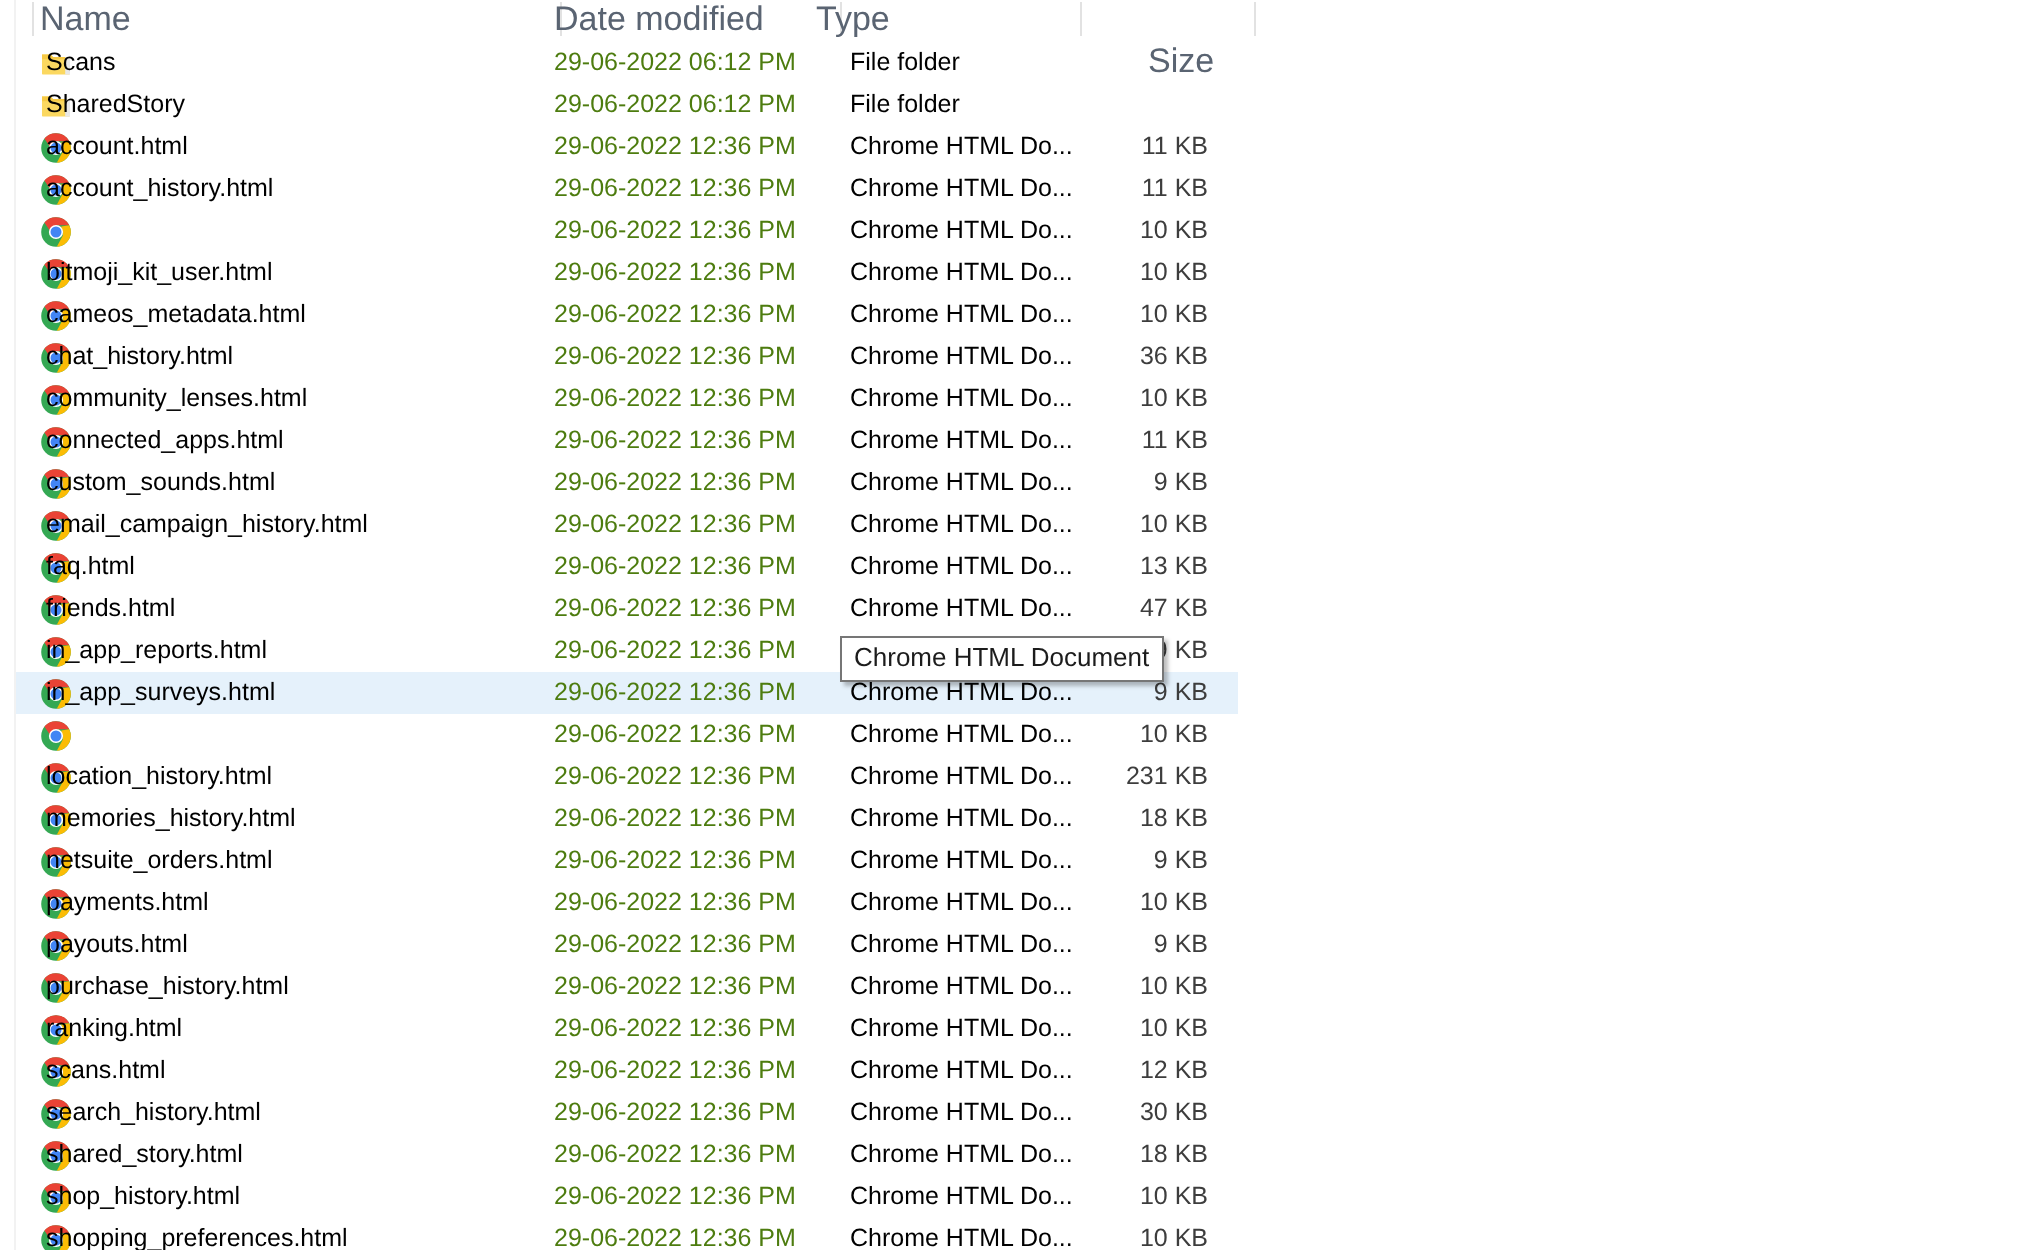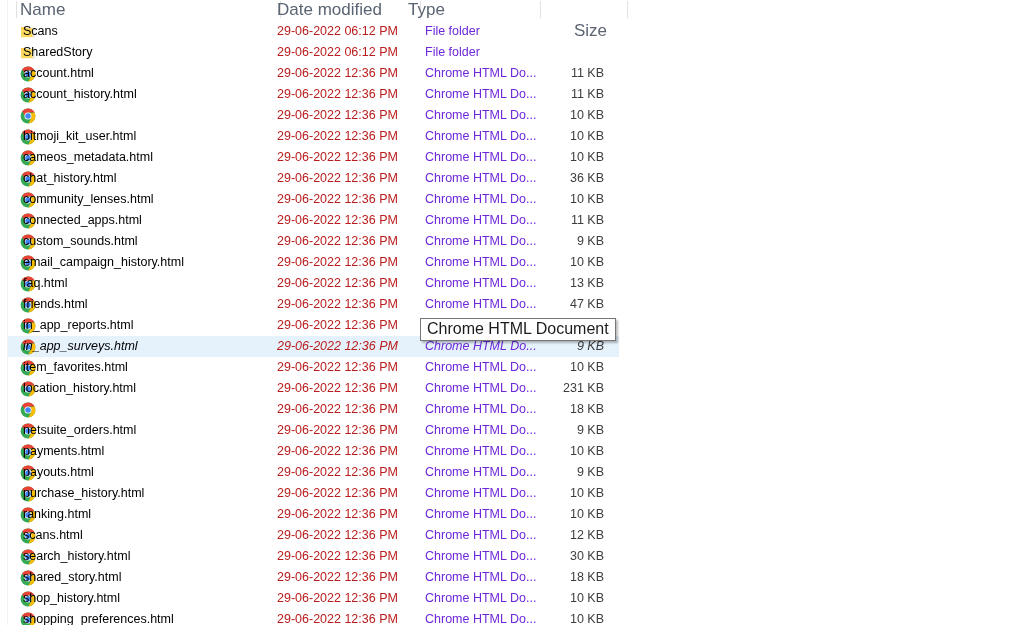--- a/index.html
+++ b/index.html
@@ -82,45 +82,44 @@
     top: 21px;
     width: 611px;
   }
   .row {
     position: relative;
     height: 21px;
     width: 611px;
   }
   .row.selected {
     background: #e5f1fb;
-    font-style: italic;
   }
   .cell {
     position: absolute;
     top: 0;
     height: 21px;
     line-height: 21px;
     font-size: 12.5px;
     white-space: nowrap;
     overflow: hidden;
   }
   .c-name {
     left: 15px;
     width: 230px;
     color: #000000;
   }
   .c-date {
     left: 269px;
     width: 140px;
-    color: #b91c1c;
+    color: #4d7c0f;
   }
   .c-type {
     left: 417px;
     width: 112px;
-    color: #6d28d9;
+    color: #000000;
   }
   .c-size {
     left: 512px;
     width: 84px;
     color: #3d3d3d;
     text-align: right;
   }
 
   
   .icon {
@@ -136,21 +135,21 @@
   #tooltip {
     position: absolute;
     left: 420px;
     top: 318px;
     height: 21px;
     line-height: 20px;
     padding: 0 6px;
     background: #ffffff;
     border: 1px solid #767676;
     box-shadow: 2px 2px 2px rgba(0,0,0,0.26);
-    font-size: 16px;
+    font-size: 13px;
     color: #1c1c1c;
     white-space: nowrap;
     z-index: 50;
   }
 </style>
 </head>
 <body>
 
 <div id="explorer">
 
@@ -407,21 +406,20 @@
       <div class="row">
         <span class="icon">
           <svg width="16" height="16" viewBox="0 0 16 16">
             <circle cx="8" cy="8" r="7.4" fill="#34a853"></circle>
             <path d="M8 .6A7.4 7.4 0 0 1 14.6 4.6L8 4.6 5.6 8.4 2.2 3.3A7.4 7.4 0 0 1 8 .6z" fill="#ea4335"></path>
             <path d="M14.6 4.6A7.4 7.4 0 0 1 8.4 15.4L11.5 9.6 10.6 5.2 14.6 4.6z" fill="#fbbc05"></path>
             <circle cx="8" cy="8" r="3.55" fill="#ffffff"></circle>
             <circle cx="8" cy="8" r="2.75" fill="#4285f4"></circle>
           </svg>
         </span>
-        <div class="cell c-name">item_favorites.html</div>
         <div class="cell c-date">29-06-2022 12:36 PM</div>
         <div class="cell c-type">Chrome HTML Do...</div>
         <div class="cell c-size">10 KB</div>
       </div>
       <div class="row">
         <span class="icon">
           <svg width="16" height="16" viewBox="0 0 16 16">
             <circle cx="8" cy="8" r="7.4" fill="#34a853"></circle>
             <path d="M8 .6A7.4 7.4 0 0 1 14.6 4.6L8 4.6 5.6 8.4 2.2 3.3A7.4 7.4 0 0 1 8 .6z" fill="#ea4335"></path>
             <path d="M14.6 4.6A7.4 7.4 0 0 1 8.4 15.4L11.5 9.6 10.6 5.2 14.6 4.6z" fill="#fbbc05"></path>
@@ -437,20 +435,21 @@
       <div class="row">
         <span class="icon">
           <svg width="16" height="16" viewBox="0 0 16 16">
             <circle cx="8" cy="8" r="7.4" fill="#34a853"></circle>
             <path d="M8 .6A7.4 7.4 0 0 1 14.6 4.6L8 4.6 5.6 8.4 2.2 3.3A7.4 7.4 0 0 1 8 .6z" fill="#ea4335"></path>
             <path d="M14.6 4.6A7.4 7.4 0 0 1 8.4 15.4L11.5 9.6 10.6 5.2 14.6 4.6z" fill="#fbbc05"></path>
             <circle cx="8" cy="8" r="3.55" fill="#ffffff"></circle>
             <circle cx="8" cy="8" r="2.75" fill="#4285f4"></circle>
           </svg>
         </span>
+        <div class="cell c-name">memories_history.html</div>
         <div class="cell c-date">29-06-2022 12:36 PM</div>
         <div class="cell c-type">Chrome HTML Do...</div>
         <div class="cell c-size">18 KB</div>
       </div>
       <div class="row">
         <span class="icon">
           <svg width="16" height="16" viewBox="0 0 16 16">
             <circle cx="8" cy="8" r="7.4" fill="#34a853"></circle>
             <path d="M8 .6A7.4 7.4 0 0 1 14.6 4.6L8 4.6 5.6 8.4 2.2 3.3A7.4 7.4 0 0 1 8 .6z" fill="#ea4335"></path>
             <path d="M14.6 4.6A7.4 7.4 0 0 1 8.4 15.4L11.5 9.6 10.6 5.2 14.6 4.6z" fill="#fbbc05"></path>

